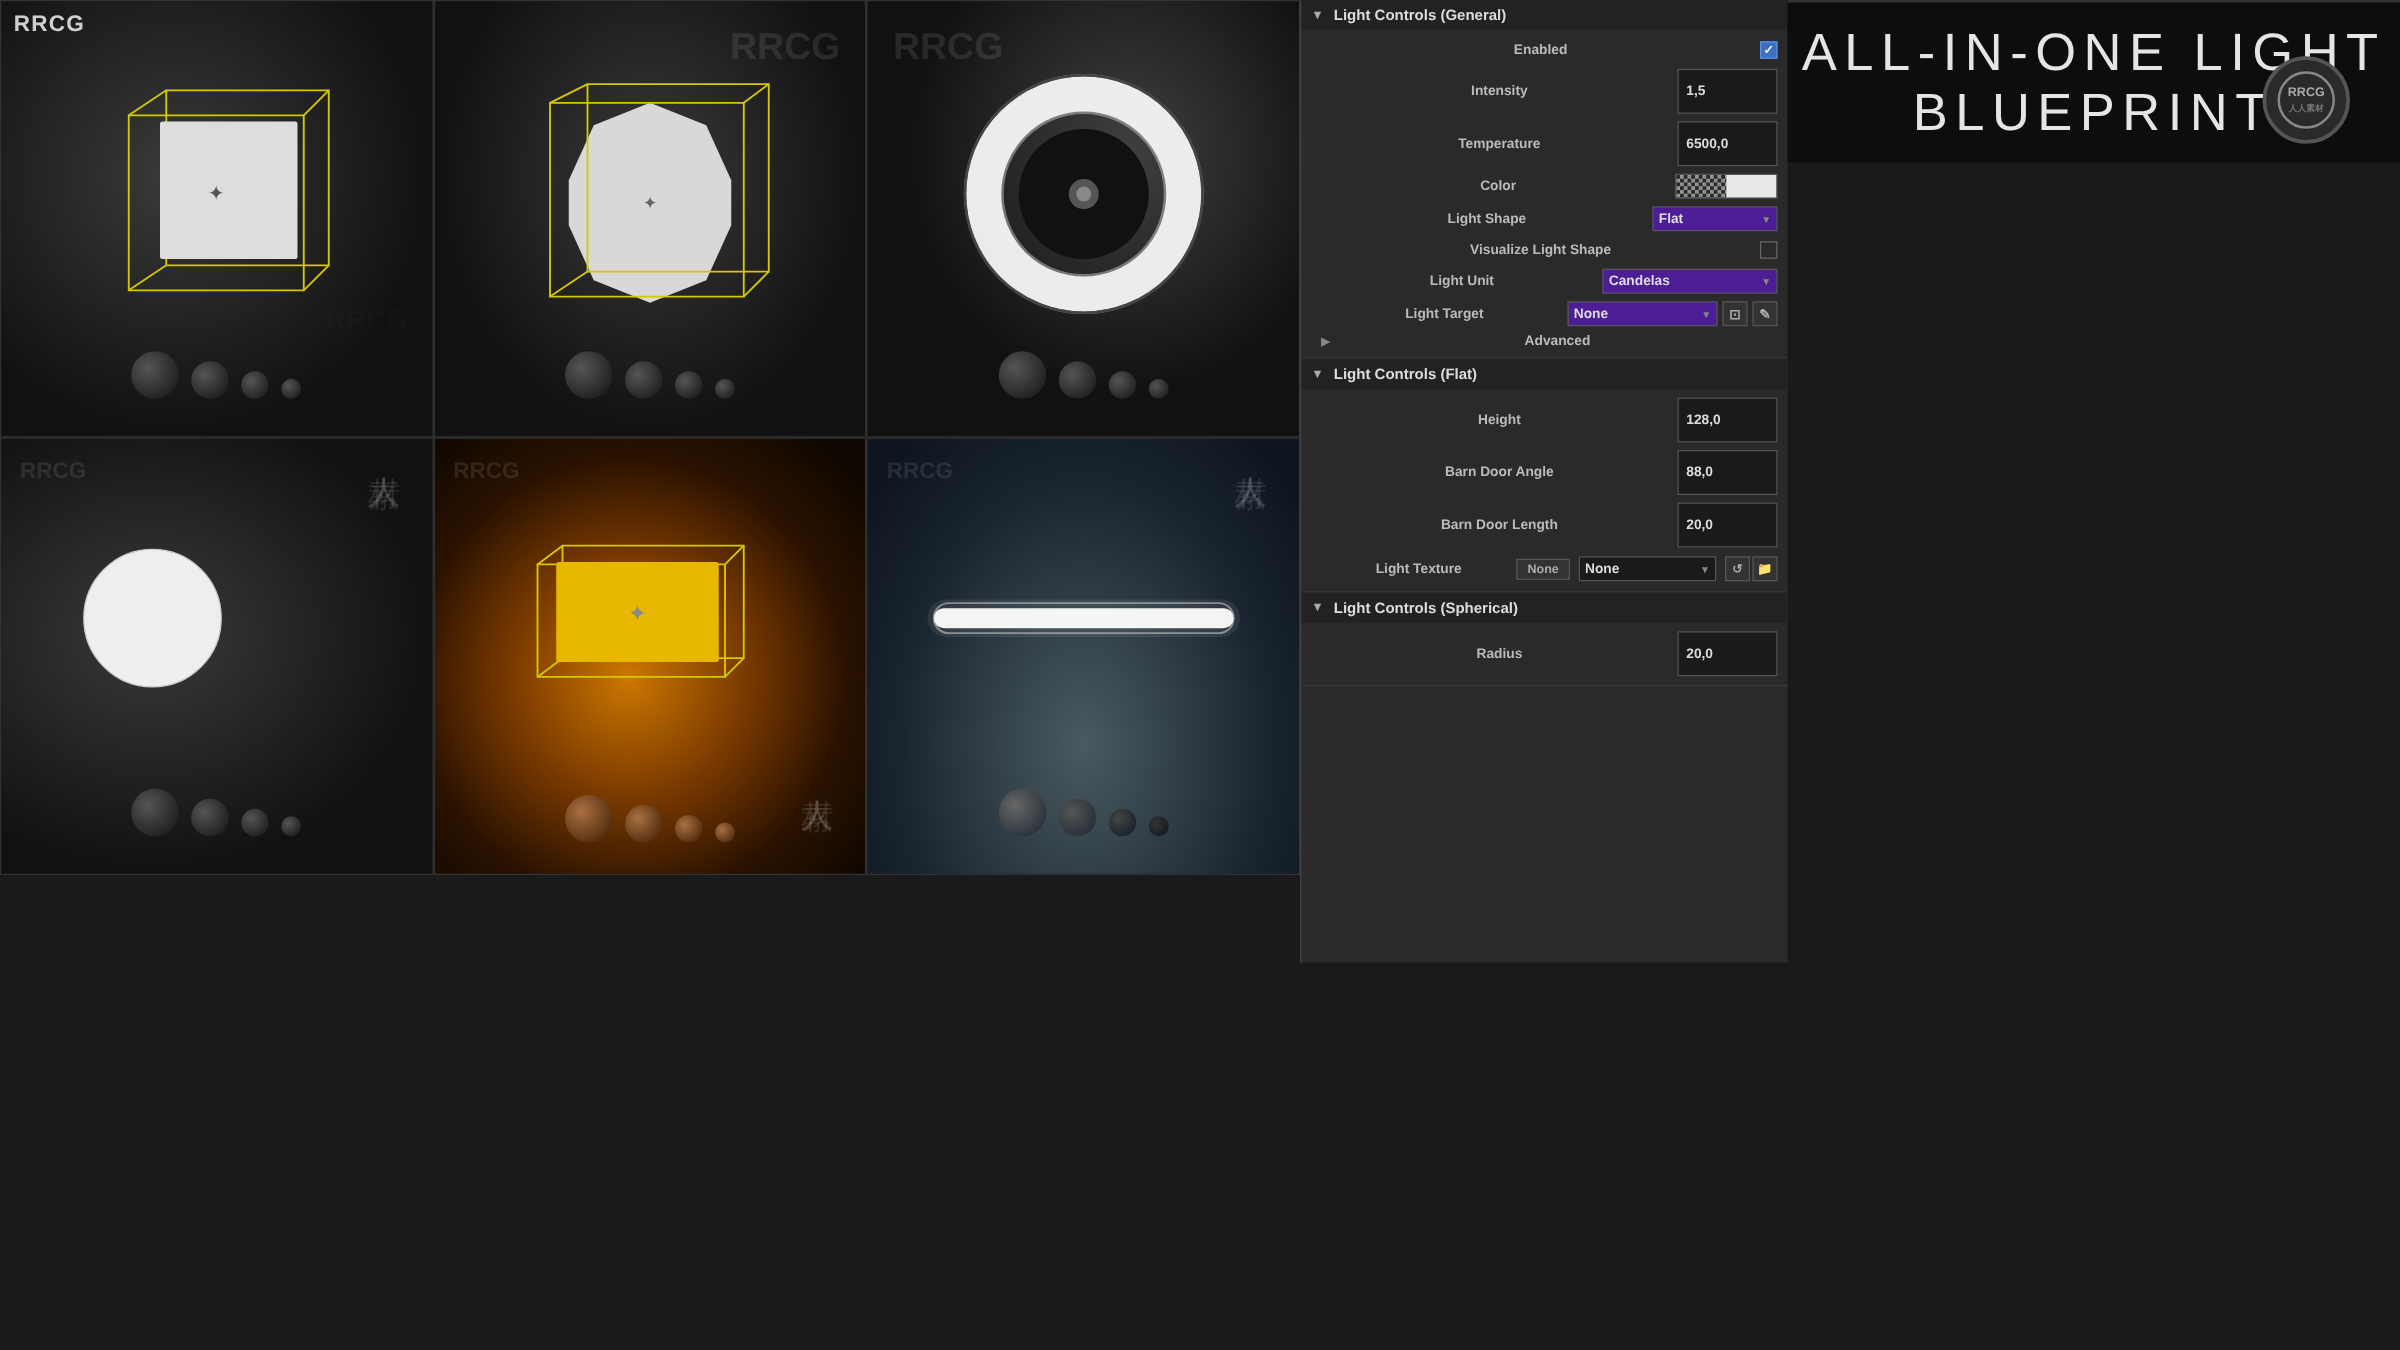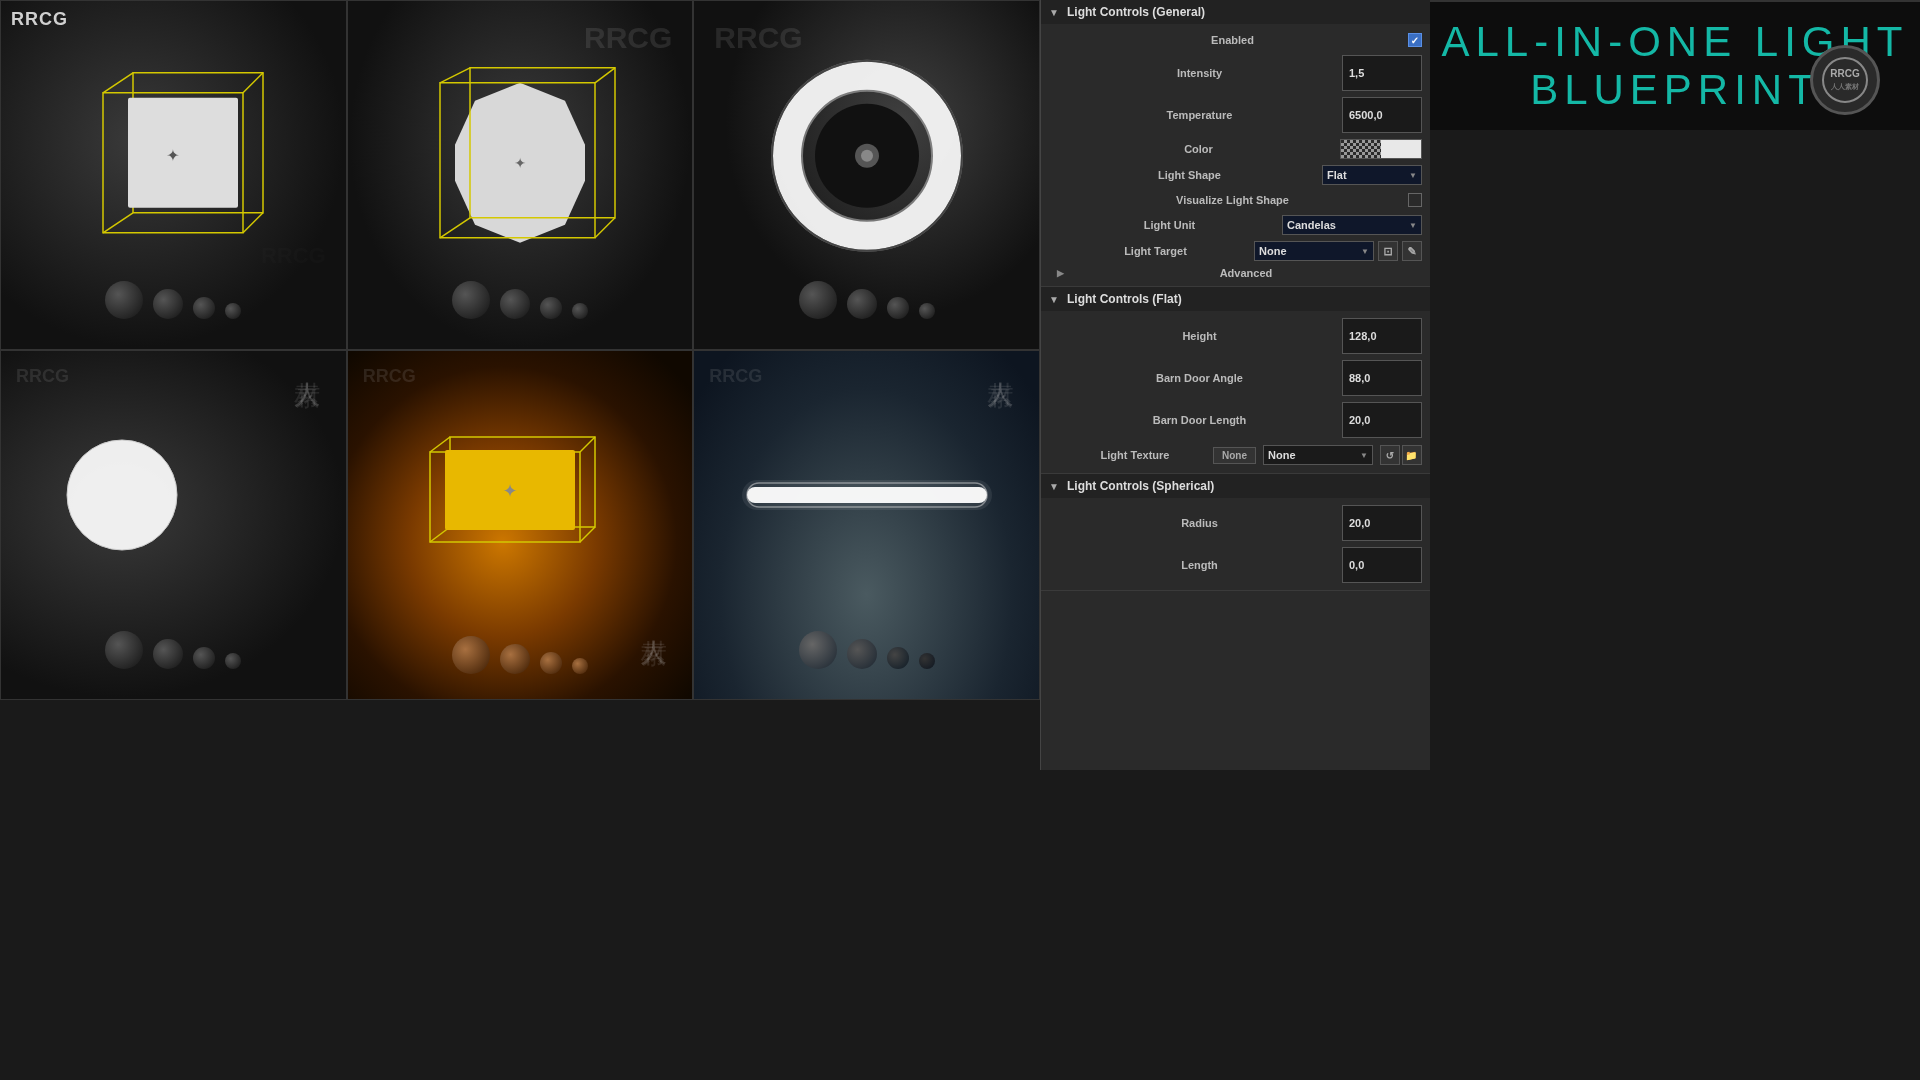--- a/index.html
+++ b/index.html
@@ -158,21 +158,21 @@
       justify-content: center;
     }
 
     .prop-checkbox-checked::after {
       content: '✓';
       color: white;
       font-size: 10px;
     }
 
     .prop-select {
-      background: #0f172a;
+      background: #4c1d95;
       border: 1px solid #555;
       color: #ddd;
       font-size: 11px;
       padding: 2px 4px;
       width: 100px;
       height: 20px;
       display: flex;
       align-items: center;
       justify-content: space-between;
     }
@@ -282,21 +282,21 @@
       align-items: center;
       justify-content: center;
       position: relative;
       border-top: 2px solid #333;
     }
 
     .banner-title {
       font-size: 42px;
       font-weight: 300;
       letter-spacing: 6px;
-      color: #14b8a6;
+      color: #e5e5e5;
       text-transform: uppercase;
       font-family: 'Segoe UI', Arial, sans-serif;
     }
 
     .banner-subtitle {
       font-size: 14px;
       letter-spacing: 3px;
       color: #888;
       margin-top: 4px;
       text-transform: uppercase;
@@ -665,26 +665,20 @@
         </div>
         <div class="section-body">
 
           <div class="prop-row">
             <span class="prop-label">Radius</span>
             <div class="prop-value">
               <div class="prop-input" style="display:flex;align-items:center;">20,0</div>
             </div>
           </div>
 
-          <div class="prop-row">
-            <span class="prop-label">Length</span>
-            <div class="prop-value">
-              <div class="prop-input" style="display:flex;align-items:center;">0,0</div>
-            </div>
-          </div>
 
         </div>
       </div>
 
     </div>
   </div>
 
   <div id="bottom-banner">
     <div class="banner-title">ALL-IN-ONE LIGHT BLUEPRINT</div>
     <div class="banner-logo">

